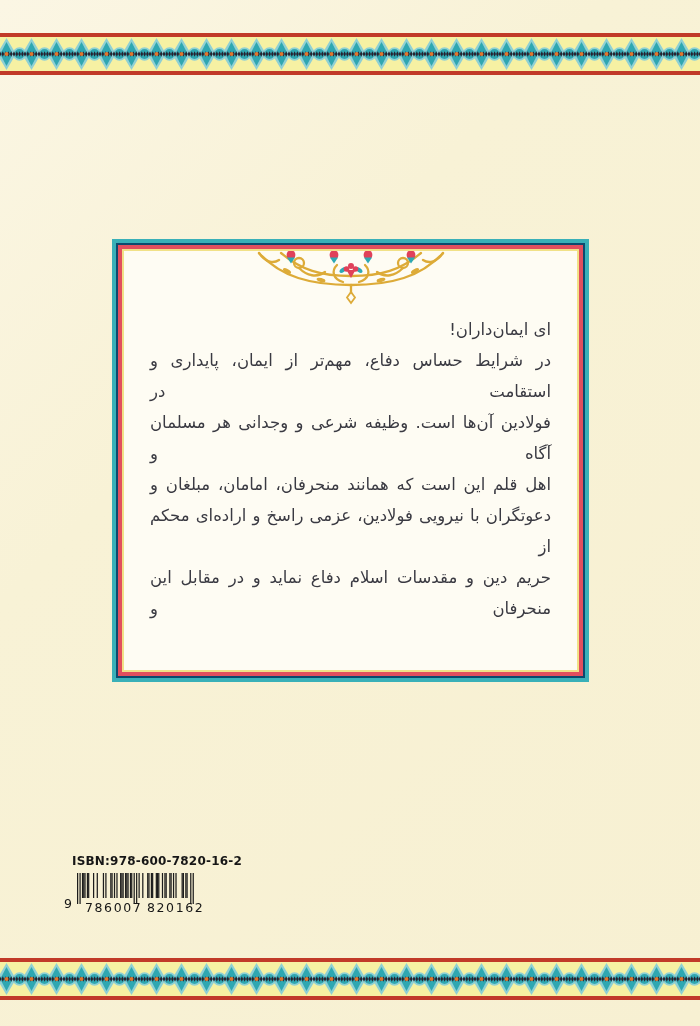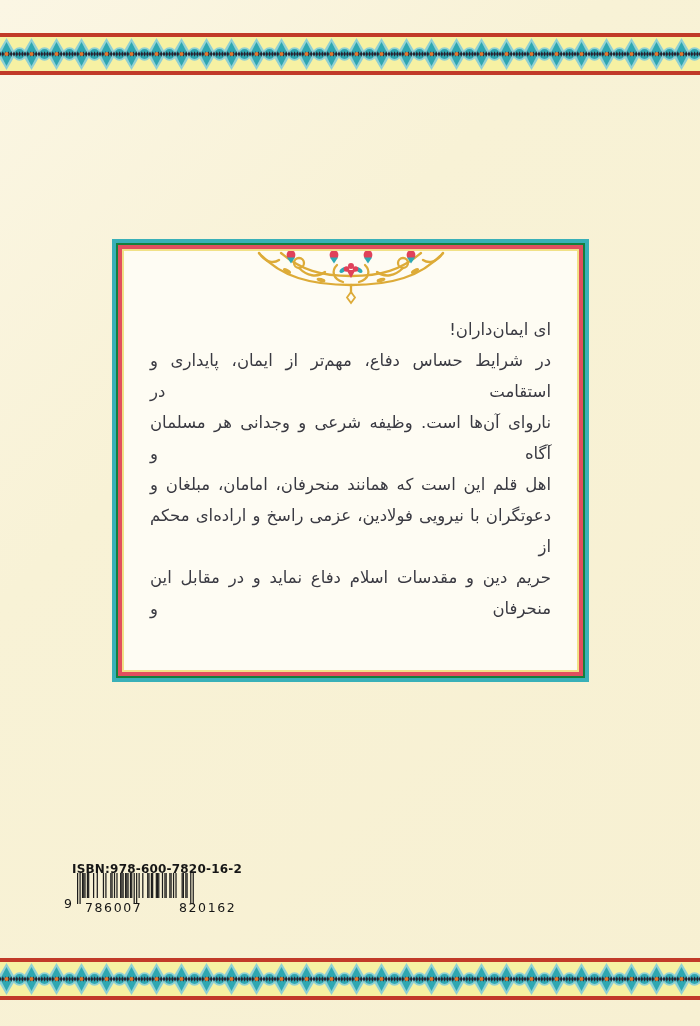--- a/index.html
+++ b/index.html
@@ -13,45 +13,45 @@
     position:absolute;left:0;width:700px;height:34px;
     border-top:4px solid #c13a28;border-bottom:4px solid #c13a28;
     background:#f6f1a3;box-sizing:content-box;
   }
   .band svg{display:block;}
   .band-top{top:33px;}
   .band-bottom{top:958px;}
 
   .panel{
     position:absolute;left:112px;top:239px;width:477px;height:443px;
-    box-sizing:border-box;border:4px solid #39b0b8;background:#15803d;padding:2px;
+    box-sizing:border-box;border:4px solid #39b0b8;background:#0c4a6e;padding:2px;
   }
   .panel-red{
     height:100%;box-sizing:border-box;border:4px solid #e14f5e;
     background:#f1e187;padding:2px;
   }
   .panel-inner{
     height:100%;box-sizing:border-box;background:#fefcf3;
     position:relative;padding:0 26px;overflow:hidden;
   }
   .ornament{display:block;margin:0 auto;}
 
   .txt{direction:rtl;margin-top:9px;color:#3a3a42;font-size:16.5px;}
   .line{line-height:31px;text-align:justify;text-align-last:justify;}
   .line.flush{text-align:right;text-align-last:right;}
 
   .isbn{position:absolute;left:62px;top:854px;width:150px;height:68px;color:#161616;}
   .isbn-label{position:absolute;left:10px;top:0;font-size:12px;font-weight:bold;
-    font-family:"DejaVu Sans",sans-serif;white-space:nowrap;letter-spacing:.2px;margin-top:8px;}
+    font-family:"DejaVu Sans",sans-serif;white-space:nowrap;letter-spacing:.2px;}
   .barcode{position:absolute;left:15px;top:19px;}
   .barcode rect{fill:#1c1c1c;}
   .bc-digit{position:absolute;font-size:12.5px;font-family:"DejaVu Sans",sans-serif;}
   .bc-9{left:2px;top:42px;}
   .bc-g1{left:23px;top:46px;letter-spacing:1.6px;text-align:right;}
-  .bc-g2{left:85px;top:46px;letter-spacing:1.6px;margin-left:32px;}
+  .bc-g2{left:85px;top:46px;letter-spacing:1.6px;}
 </style>
 </head>
 <body>
 
 <div class="band band-top">
   <svg width="700" height="34">
     <defs>
       <pattern id="p-top" width="25" height="34" patternUnits="userSpaceOnUse">
         <polygon points="6.5,1 16,17 6.5,33 -3,17" fill="#8fd0d4"></polygon>
         <polygon points="31.5,1 41,17 31.5,33 22,17" fill="#8fd0d4"></polygon>
@@ -129,21 +129,21 @@
           <circle cx="95.5" cy="18" r="2.8" fill="#e0415a"></circle>
           <circle cx="104.5" cy="18" r="2.8" fill="#e0415a"></circle>
           <circle cx="100" cy="15" r="3" fill="#e0415a"></circle>
           <polygon points="95.5,19 104.5,19 100,27" fill="#e0415a"></polygon>
         </g>
       </svg>
 
       <div class="txt">
           <div class="line flush">ای ایمان‌داران!</div>
           <div class="line">در شرایط حساس دفاع، مهم‌تر از ایمان، پایداری و استقامت در</div>
-          <div class="line">ناروای آن‌ها است. وظیفه شرعی و وجدانی هر مسلمان آگاه و</div>
+          <div class="line">فولادین آن‌ها است. وظیفه شرعی و وجدانی هر مسلمان آگاه و</div>
           <div class="line">اهل قلم این است که همانند منحرفان، امامان، مبلغان و</div>
           <div class="line">دعوتگران با نیرویی فولادین، عزمی راسخ و اراده‌ای محکم از</div>
           <div class="line">حریم دین و مقدسات اسلام دفاع نماید و در مقابل این منحرفان و</div>
         </div>
 
     </div>
   </div>
 </div>
 
 <div class="isbn">

